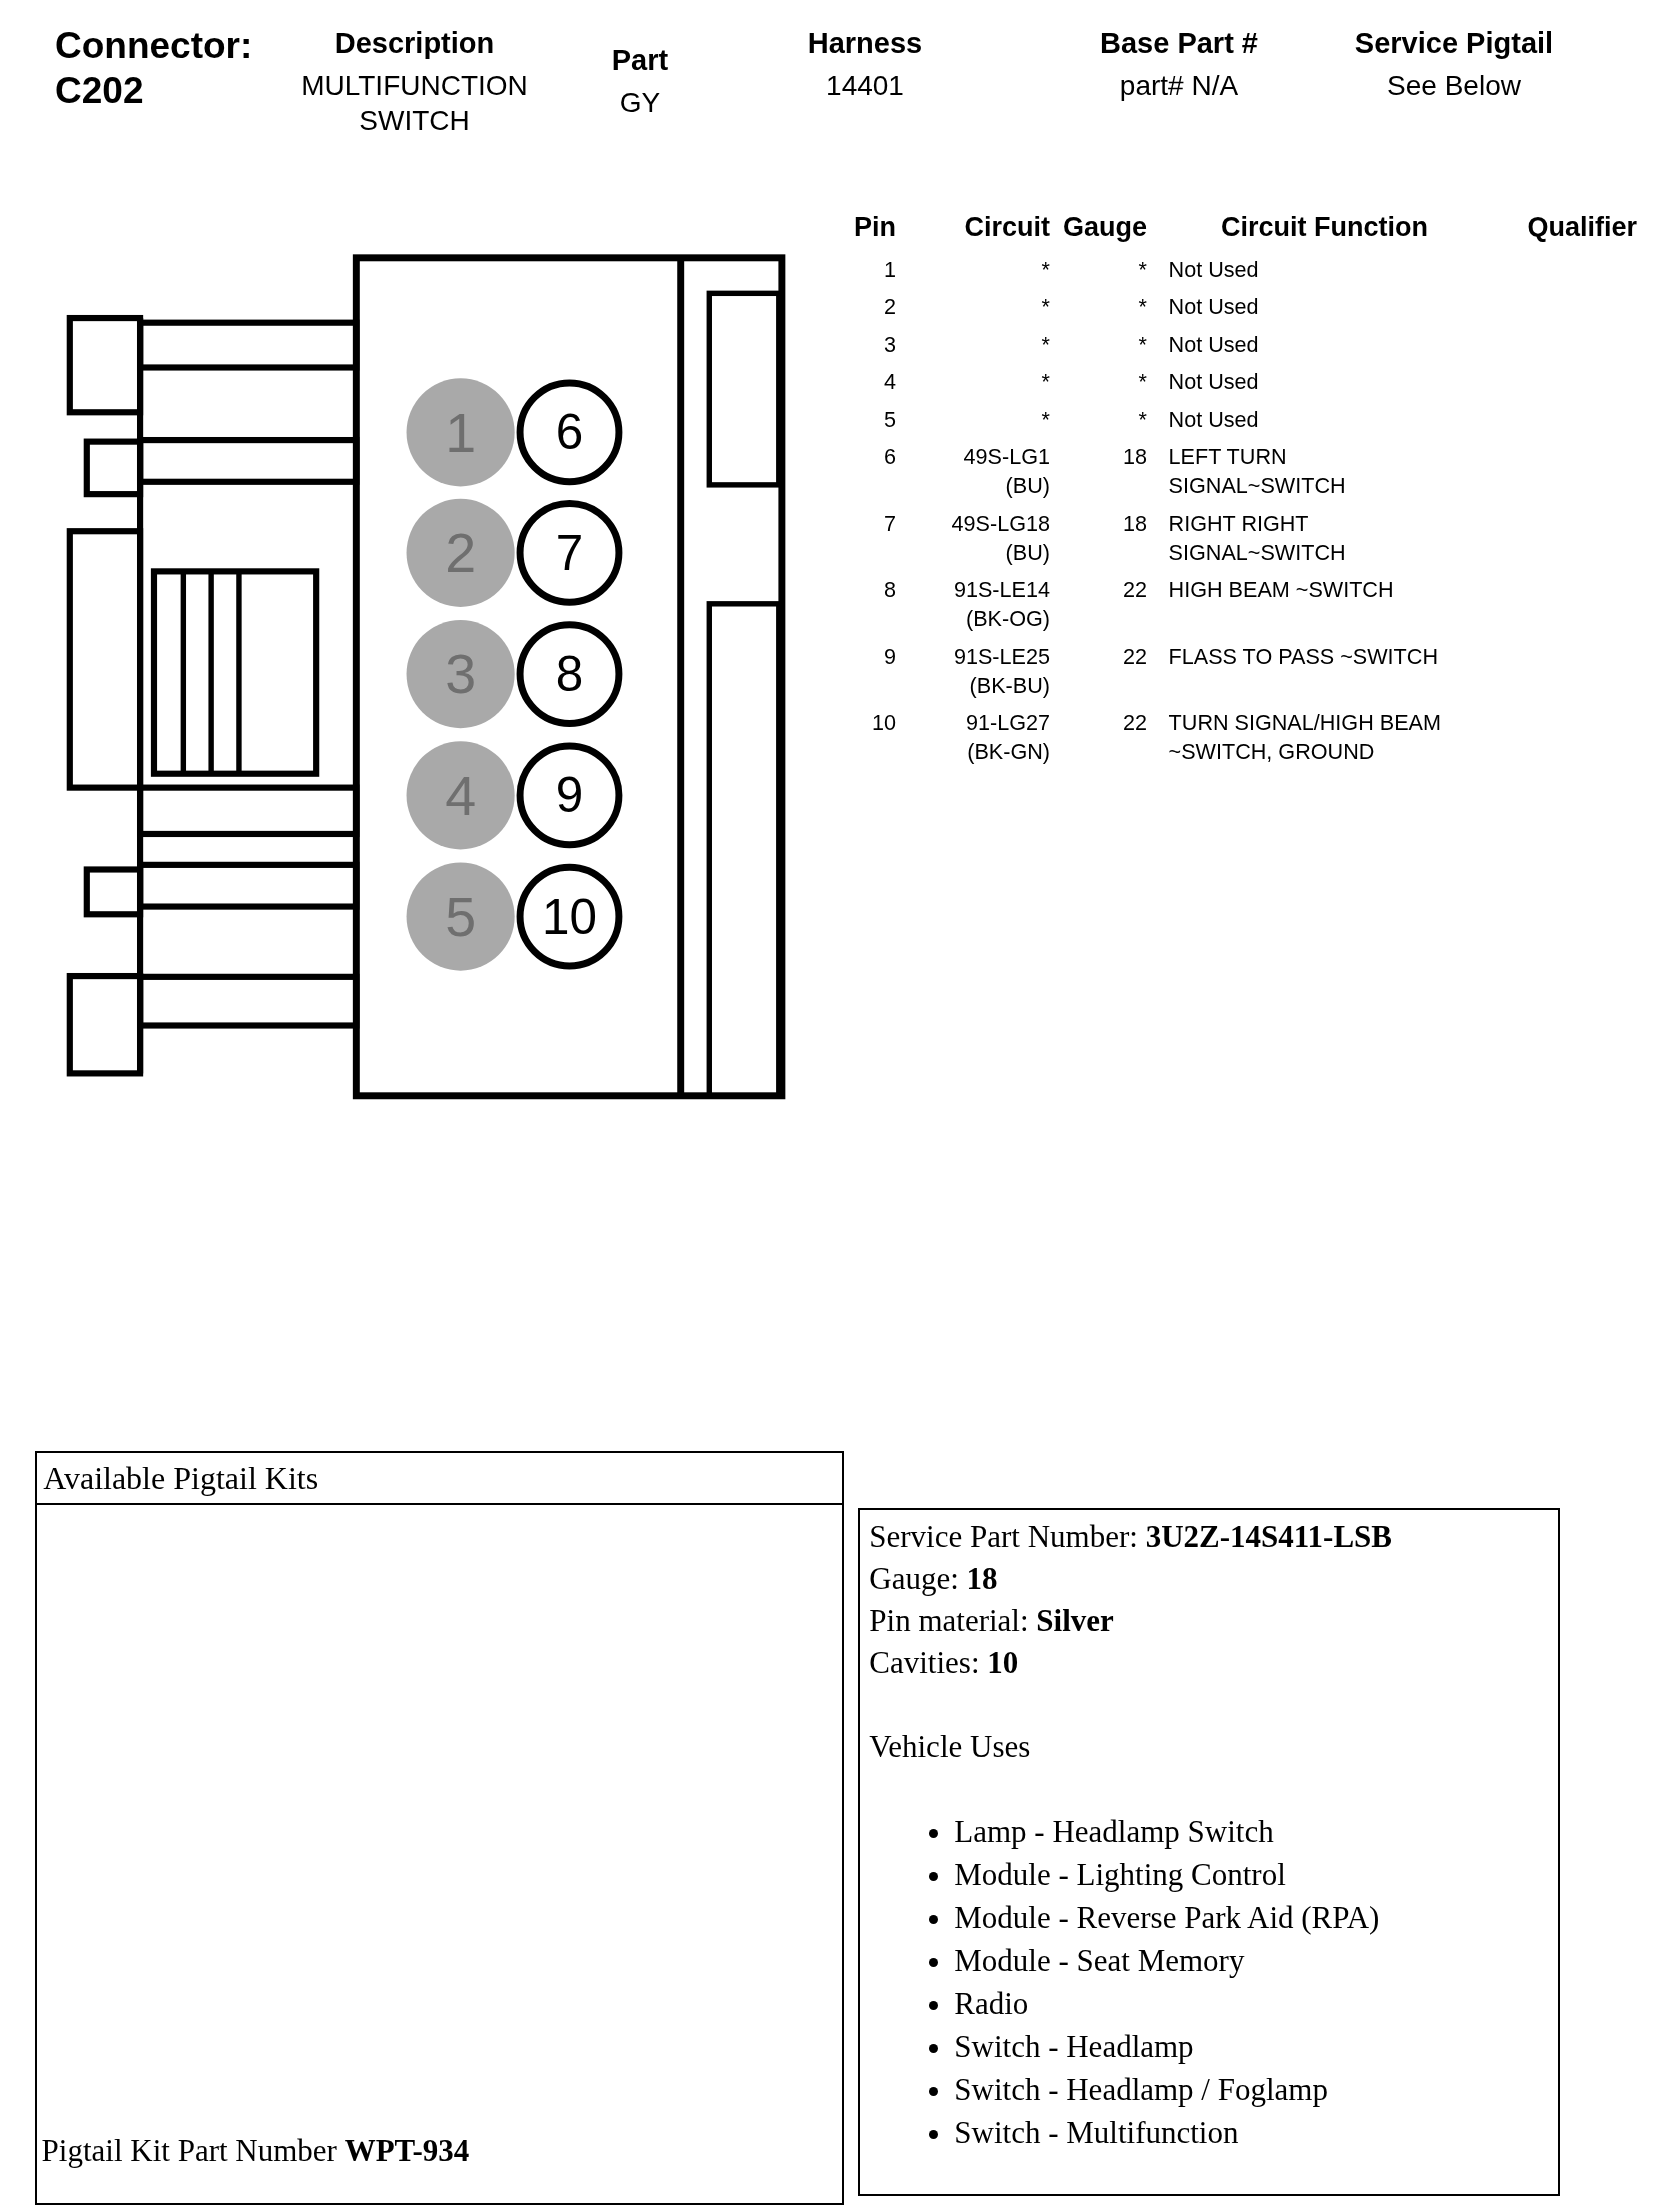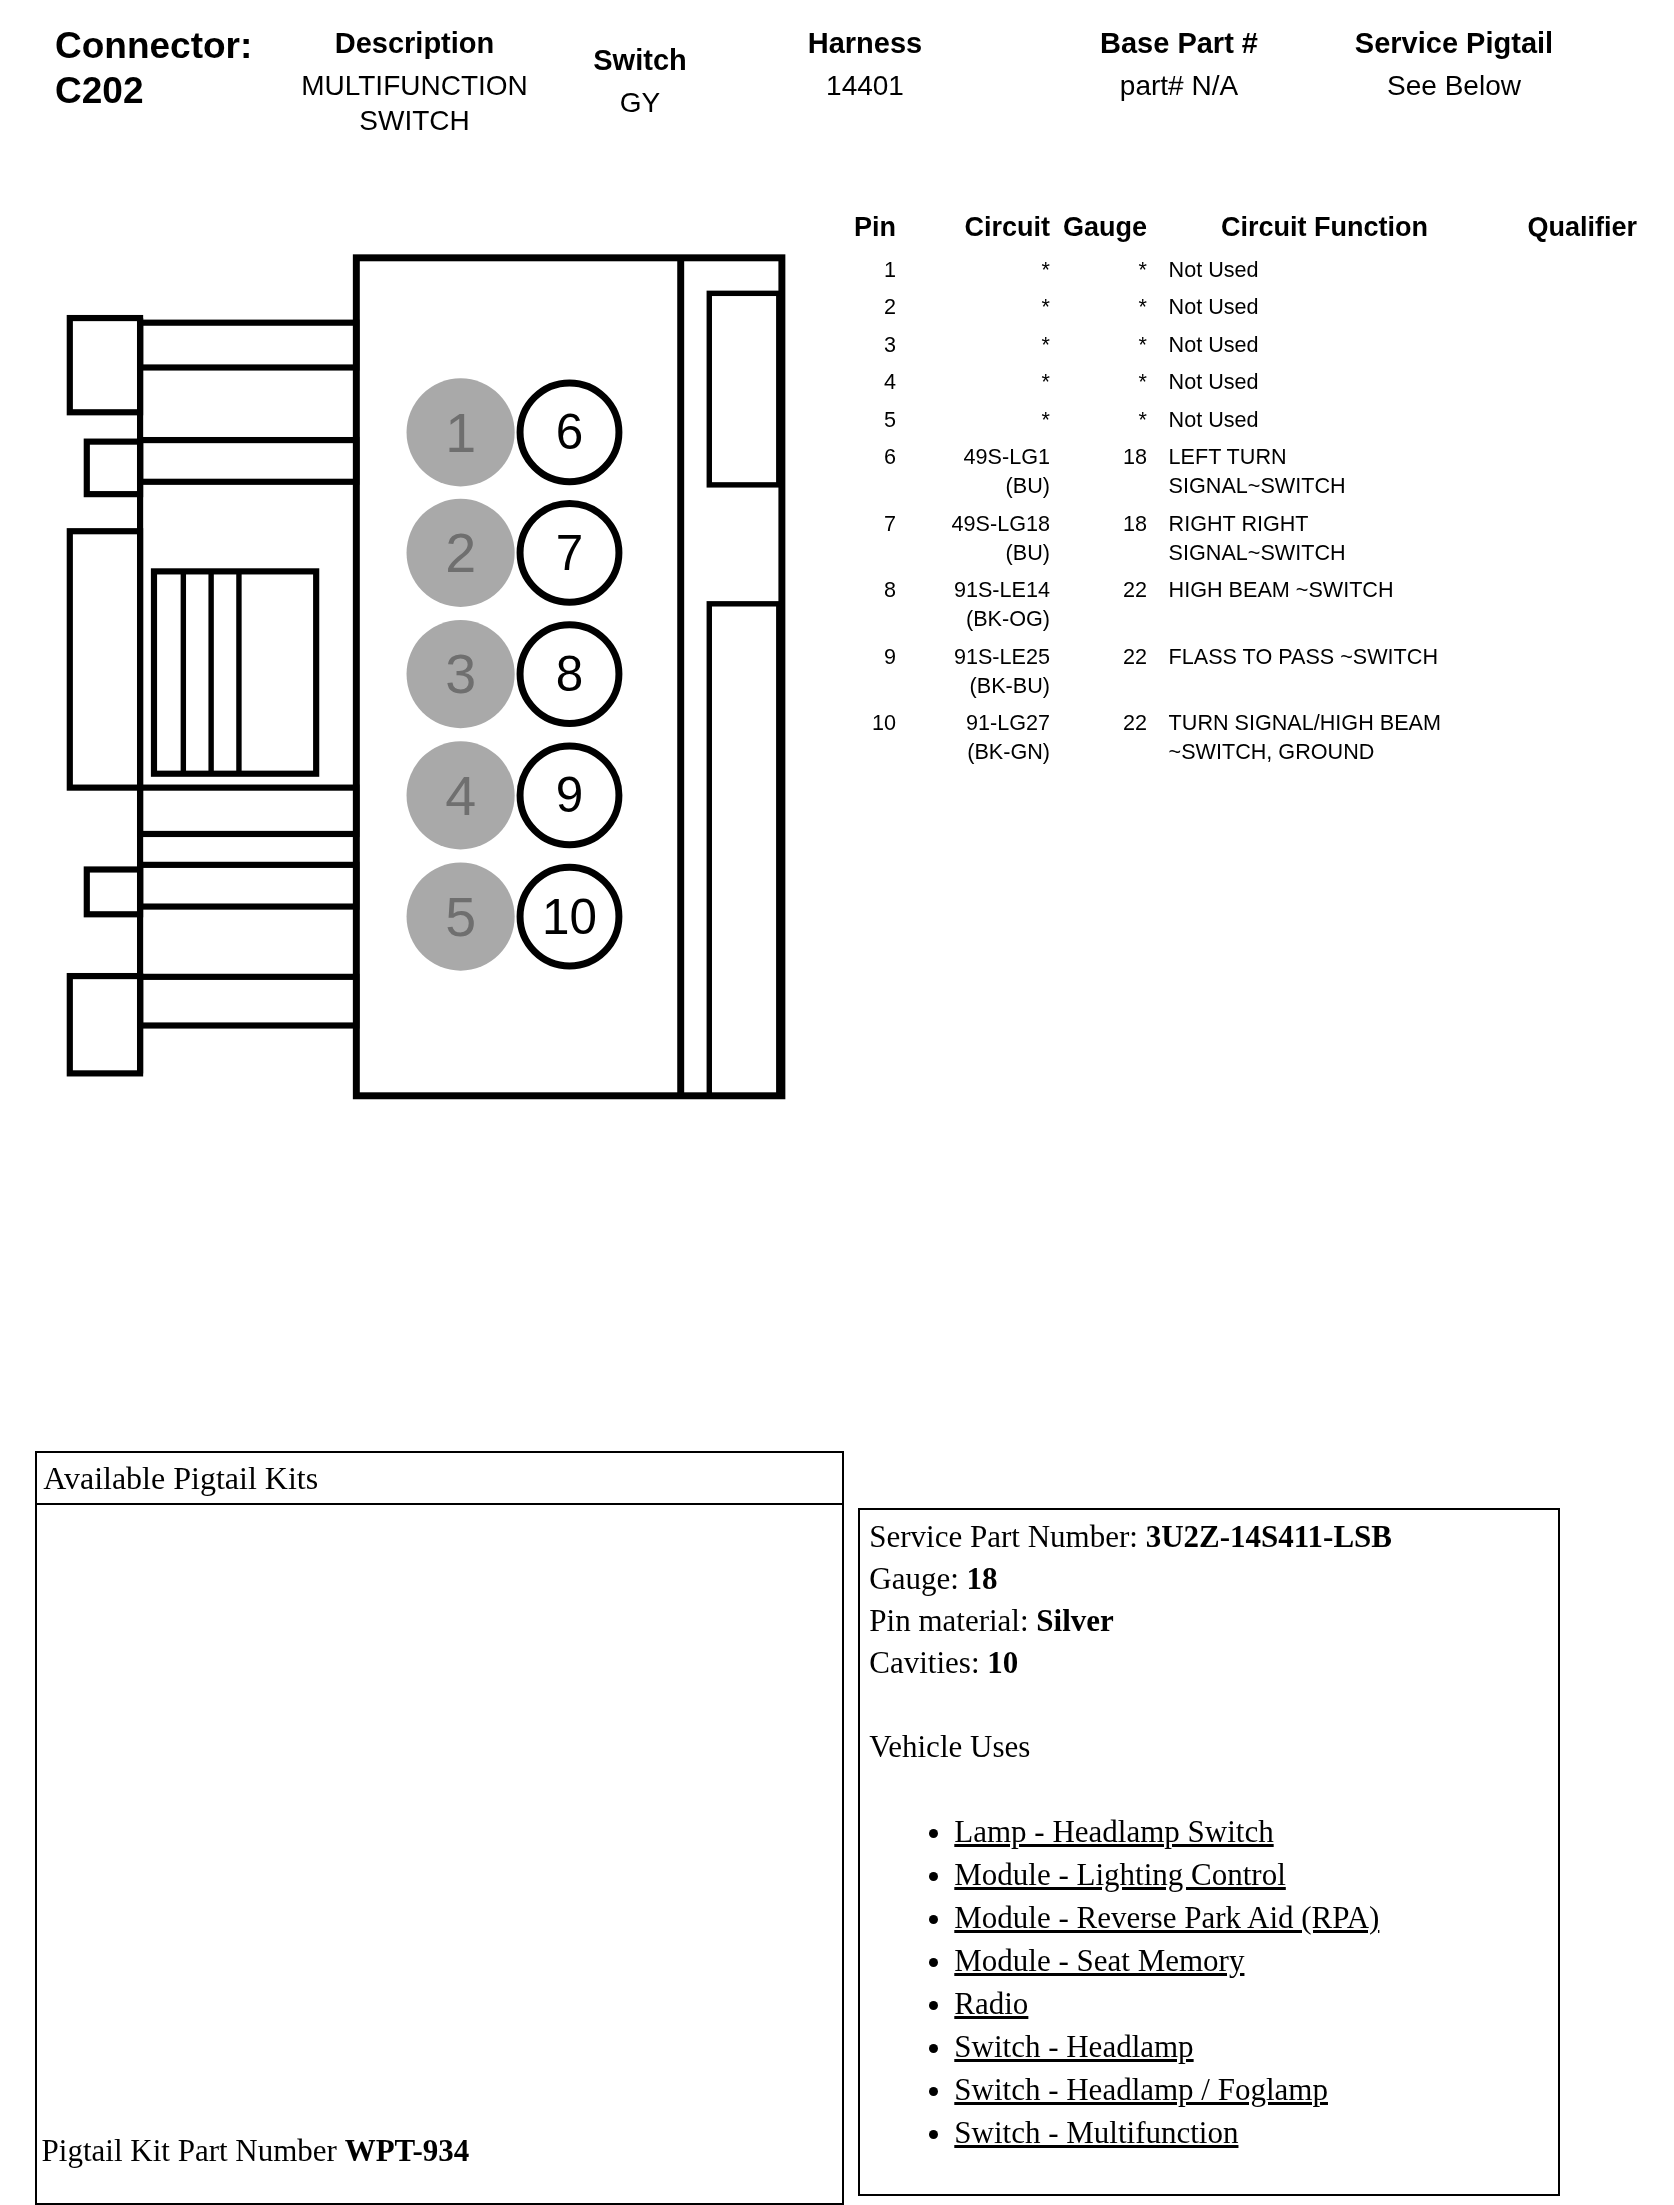--- a/index.html
+++ b/index.html
@@ -65,36 +65,36 @@
     border: 2.3px solid #000;
     font-family: "Liberation Serif", serif;
     font-size: 31px;
     padding: 6.2px 9.3px;
   }
   .pk-line { line-height: 42px; }
   .pk-line b { font-weight: bold; }
   .pk-spacer { height: 42px; }
   .pk-uses-title { line-height: 42px; }
   .pk-uses { margin: 0; padding-left: 85px; list-style: disc; }
-  .pk-uses li { line-height: 43px; text-decoration: underline; }
+  .pk-uses li { line-height: 43px; }
 </style>
 </head>
 <body>
 
 <div class="conn">
   <div>Connector:</div>
   <div>C202</div>
 </div>
 
 <div class="hcol hcol-desc">
   <div class="hlab">Description</div>
   <div class="hval">MULTIFUNCTION SWITCH</div>
 </div>
 <div class="hcol hcol-color">
-  <div class="hlab">Switch</div>
+  <div class="hlab">Part</div>
   <div class="hval">GY</div>
 </div>
 <div class="hcol hcol-harness">
   <div class="hlab">Harness</div>
   <div class="hval">14401</div>
 </div>
 <div class="hcol hcol-base">
   <div class="hlab">Base Part #</div>
   <div class="hval">part# N/A</div>
 </div>

